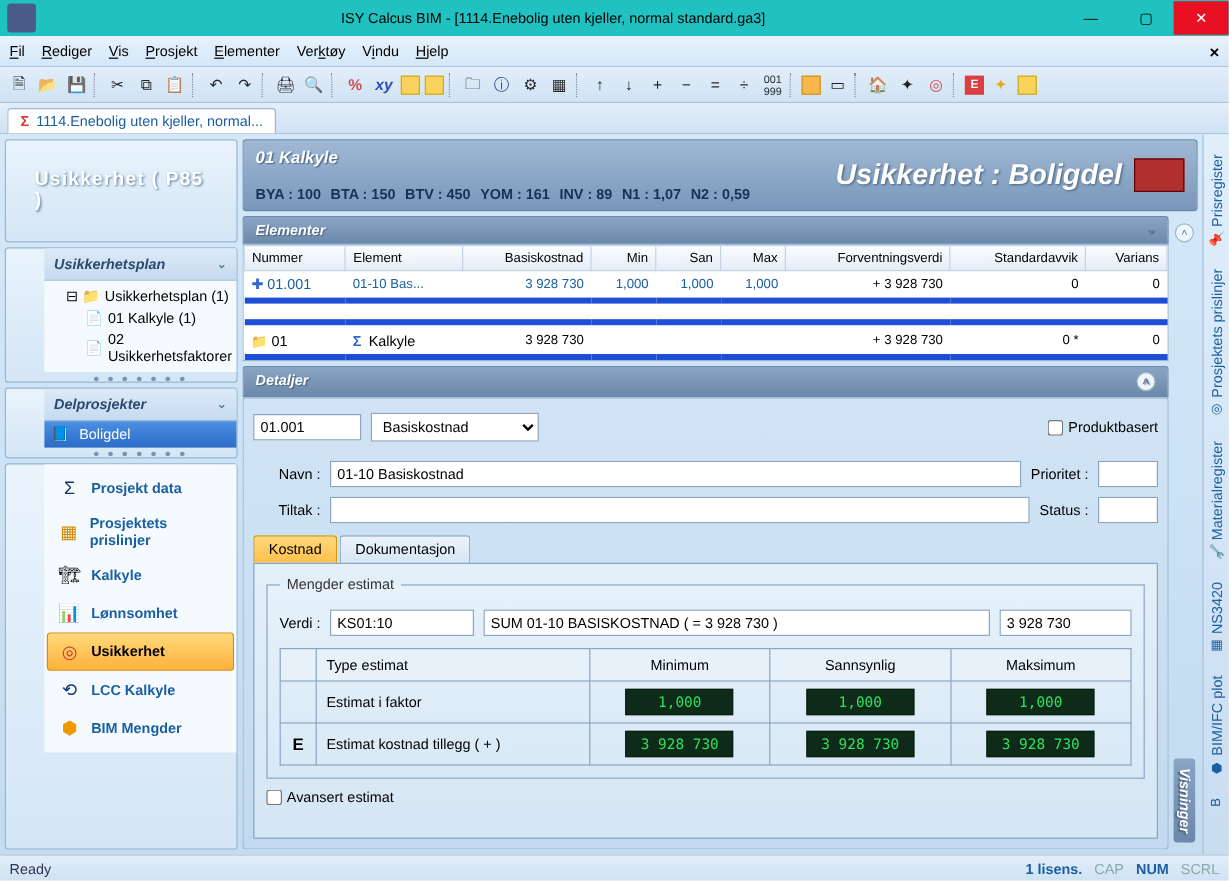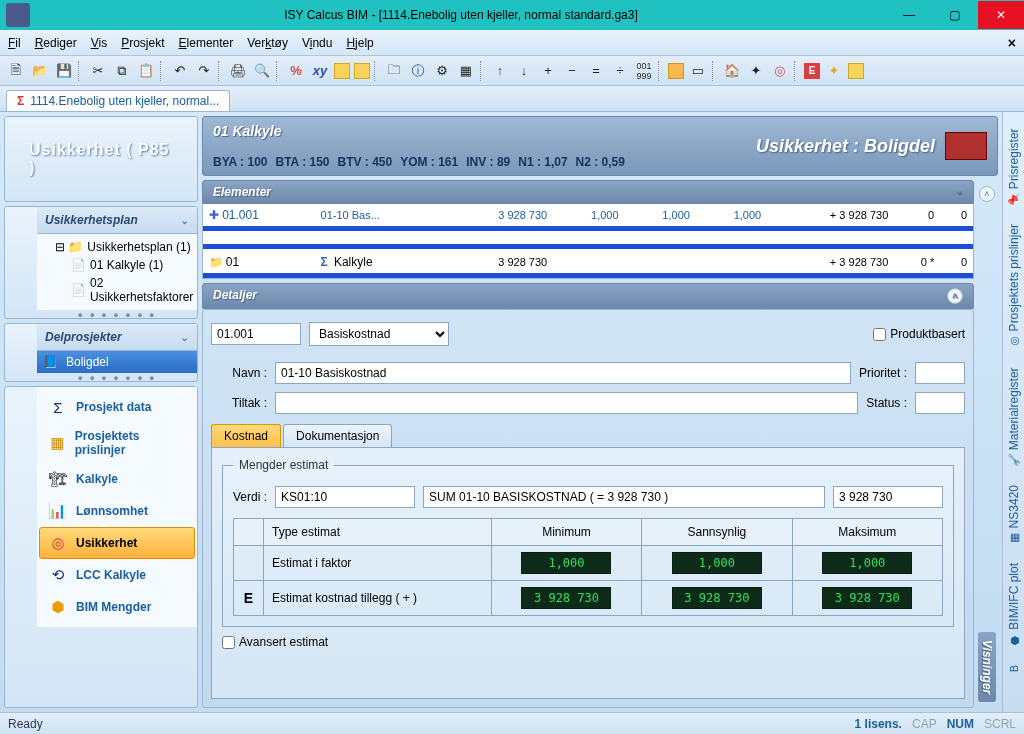--- a/index.html
+++ b/index.html
@@ -35,21 +35,21 @@
 .nav-btn { display:flex; align-items:center; gap:8px; padding:5px 8px; border:1px solid transparent; border-radius:3px; cursor:pointer;}
 .nav-btn .ic{ width:20px; height:20px; display:flex; align-items:center; justify-content:center; font-size:15px;}
 .nav-btn .lbl{ color:#1a5fa0; font-weight:bold;}
 .nav-btn.active{ background:linear-gradient(#ffd97a,#ffb13d); border:1px solid #e08a00;}
 .centercol { flex:1; display:flex; flex-direction:column; padding:4px 4px 4px 0; gap:4px; overflow:hidden;}
 .contextbar { background:linear-gradient(#9fb8d4,#7a97ba); border:1px solid #6c88aa; border-radius:3px; padding:6px 10px; color:#fff; display:flex; align-items:center; position:relative;}
 .contextbar .ctx-left .ttl{ font-style:italic; font-weight:bold; font-size:14px; text-shadow:1px 1px 1px #4a647e;}
 .contextbar .ctx-left .stats{ font-size:11px; margin-top:16px; color:#14335a; font-weight:bold;}
 .contextbar .stats span{ margin-right:8px;}
 .contextbar .ctx-right{ margin-left:auto; display:flex; align-items:center; gap:10px;}
-.contextbar .ctx-right .ttl{ font-style:italic; font-weight:bold; font-size:18px; text-shadow:1px 1px 2px #4a647e;}
+.contextbar .ctx-right .ttl{ font-style:italic; font-weight:bold; font-size:24px; text-shadow:1px 1px 2px #4a647e;}
 .house-ico{ width:42px; height:28px; background:#b03030; border:1px solid #600; position:relative;}
 .sect-hdr{ background:linear-gradient(#8aa4c4,#6c88aa); color:#fff; font-style:italic; font-weight:bold; padding:4px 10px; border:1px solid #6c88aa; border-radius:3px 3px 0 0; text-shadow:1px 1px 1px #4a647e; display:flex; justify-content:space-between;}
 .elgrid{ background:#fff; border:1px solid #9bb7d0; border-top:none;}
 table.grid{ width:100%; border-collapse:collapse;}
 table.grid th{ background:linear-gradient(#fafdff,#e3ecf6); border:1px solid #c4d2e3; padding:4px 6px; font-weight:normal; text-align:left; font-size:11px;}
 table.grid th.r, table.grid td.r{ text-align:right;}
 table.grid td{ padding:4px 6px; border-bottom:5px solid #1d4ed8; font-size:11px;}
 table.grid td.blue{ color:#1a5fa0;}
 table.grid tr.sumrow td{ border-top:1px solid #c4d2e3; padding-top:6px;}
 .details{ background:linear-gradient(#d0e4f5,#c3d9ef); border:1px solid #9bb7d0; border-radius:3px; padding:8px; flex:1; display:flex; flex-direction:column; overflow:hidden;}
@@ -241,20 +241,31 @@
       <div style="flex:1; display:flex; flex-direction:column; gap:4px; overflow:hidden;">
 
         <div>
           <div class="sect-hdr">
             <span>Elementer</span>
               <span class="chev">⌄</span>
           </div>
           <div class="elgrid">
             <table class="grid">
               <tbody>
+                  <tr>
+                <th>Nummer</th>
+                <th>Element</th>
+                <th class="r">Basiskostnad</th>
+                <th class="r">Min</th>
+                <th class="r">San</th>
+                <th class="r">Max</th>
+                <th class="r">Forventningsverdi</th>
+                <th class="r">Standardavvik</th>
+                <th class="r">Varians</th>
+              </tr>
               <tr>
                 <td class="blue"><span style="color:#36c">✚</span> <span>01.001</span></td>
                 <td class="blue">01-10 Bas...</td>
                 <td class="r blue">3 928 730</td>
                 <td class="r blue">1,000</td>
                 <td class="r blue">1,000</td>
                 <td class="r blue">1,000</td>
                 <td class="r">+ 3 928 730</td>
                 <td class="r">0</td>
                 <td class="r">0</td>
@@ -309,21 +320,21 @@
 
             <div class="tabs">
               <div class="tab active">Kostnad</div>
               <div class="tab">Dokumentasjon</div>
             </div>
             <div class="tabbody">
               <fieldset class="group">
                 <legend>Mengder estimat</legend>
                 <div class="fldrow">
                   <label style="min-width:auto">Verdi :</label>
-                  <input type="text" style="width: 140px;" value="KS01:10">
+                  <input type="text" style="width: 120px;" value="KS01:10">
                   <input type="text" style="flex: 1 1 0%;" readonly="" value="SUM 01-10 BASISKOSTNAD ( = 3 928 730 )">
                   <input type="text" style="width: 110px;" readonly="" value="3 928 730">
                 </div>
                 <table class="esttable">
                   <tbody>
                       <tr>
                     <th style="width:30px"></th>
                     <th class="tl">Type estimat</th>
                     <th>Minimum</th>
                     <th>Sannsynlig</th>

